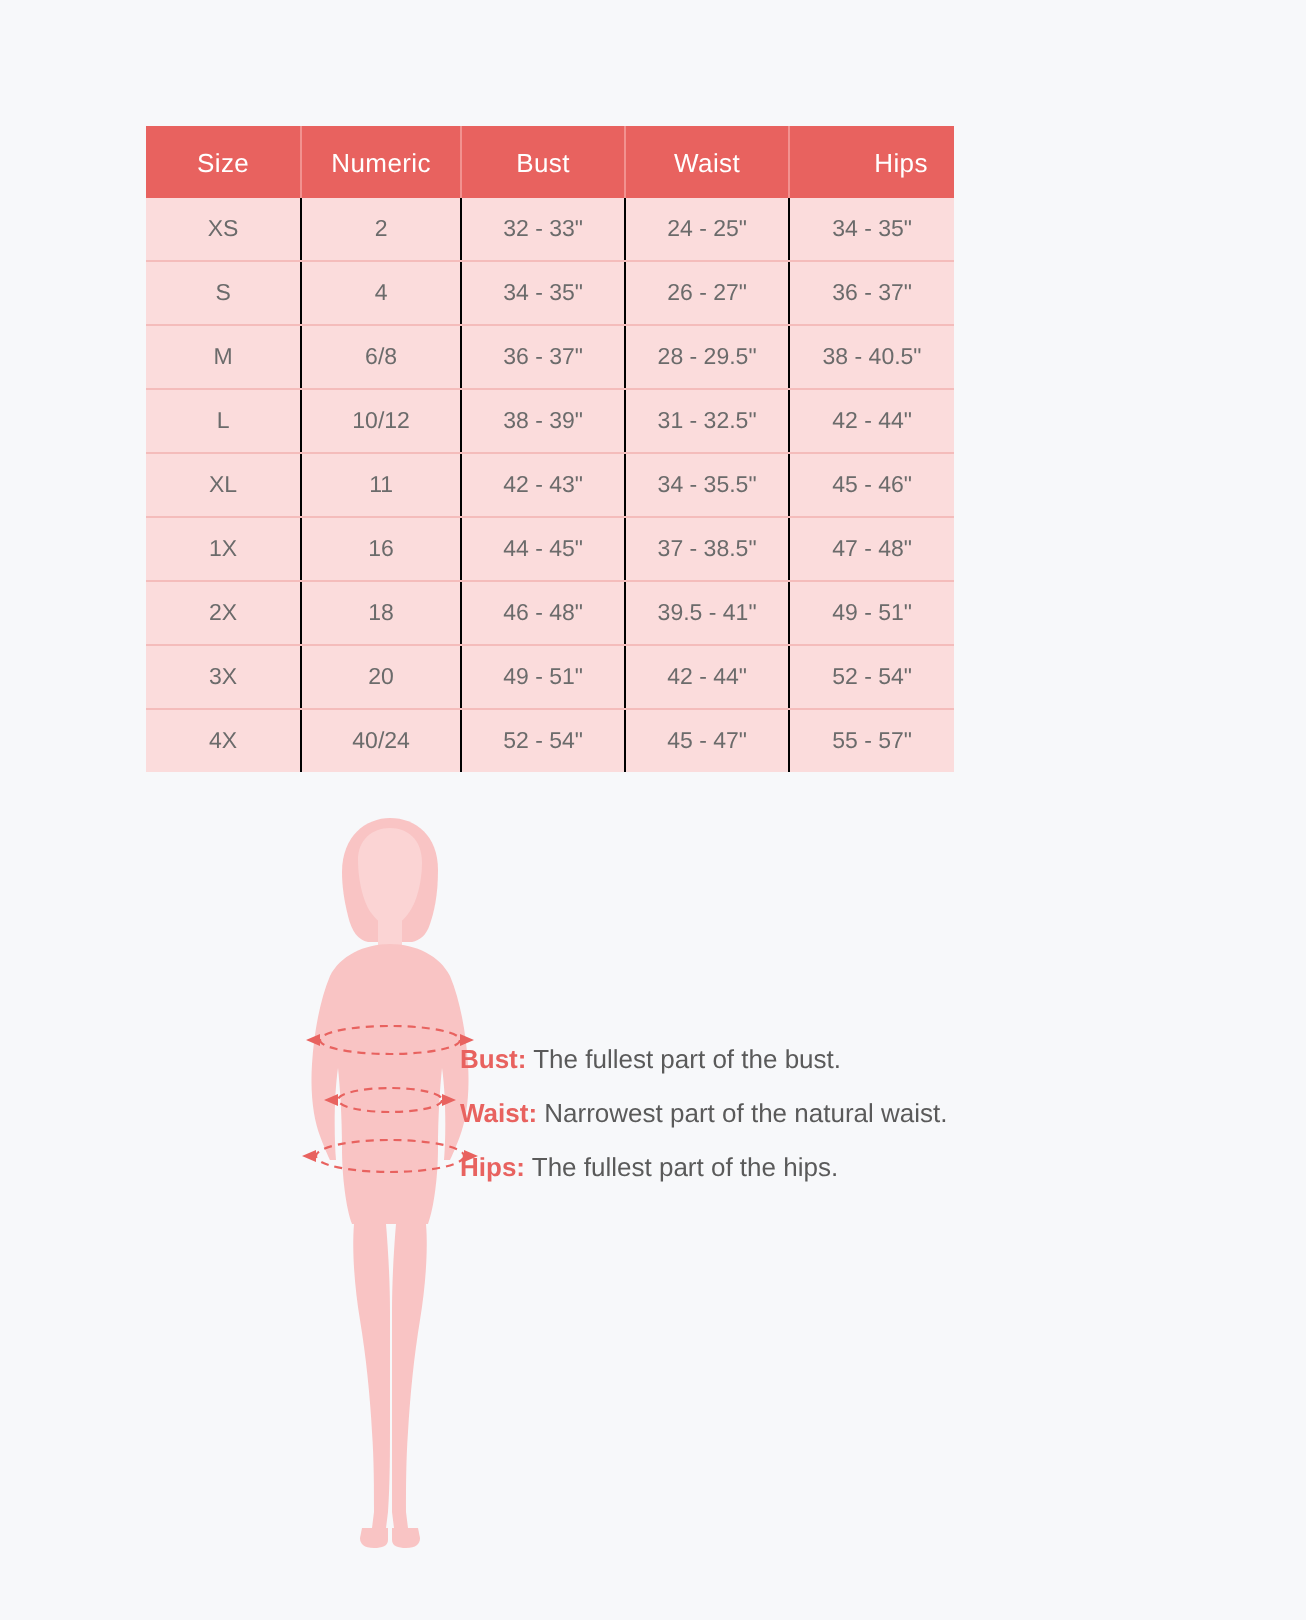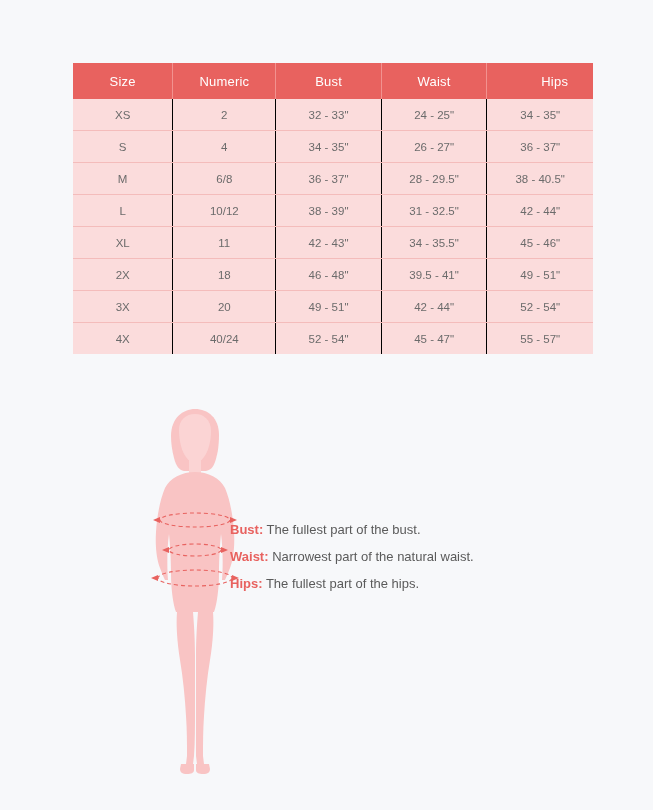--- a/index.html
+++ b/index.html
@@ -14,21 +14,21 @@
     color: #4a4a4a;
     overflow: hidden;
     position: relative;
   }
 
   
   .chart-wrap {
     position: absolute;
     left: 73px;
     top: 63px;
-    width: 520px;
+    width: 404px;
   }
   table.size-chart {
     border-collapse: collapse;
     width: 100%;
     table-layout: fixed;
   }
   table.size-chart th {
     background: #e8625f;
     color: #ffffff;
     font-weight: 400;
@@ -139,20 +139,27 @@
         <td>38 - 39"</td>
         <td>31 - 32.5"</td>
         <td>42 - 44"</td>
       </tr>
       <tr>
         <td>XL</td>
         <td>11</td>
         <td>42 - 43"</td>
         <td>34 - 35.5"</td>
         <td>45 - 46"</td>
+      </tr>
+      <tr>
+        <td>1X</td>
+        <td>16</td>
+        <td>44 - 45"</td>
+        <td>37 - 38.5"</td>
+        <td>47 - 48"</td>
       </tr>
       <tr>
         <td>2X</td>
         <td>18</td>
         <td>46 - 48"</td>
         <td>39.5 - 41"</td>
         <td>49 - 51"</td>
       </tr>
       <tr>
         <td>3X</td>

